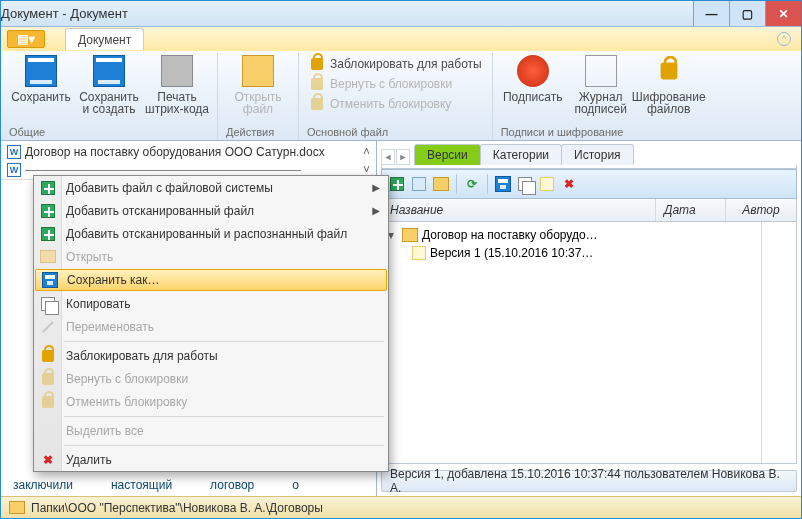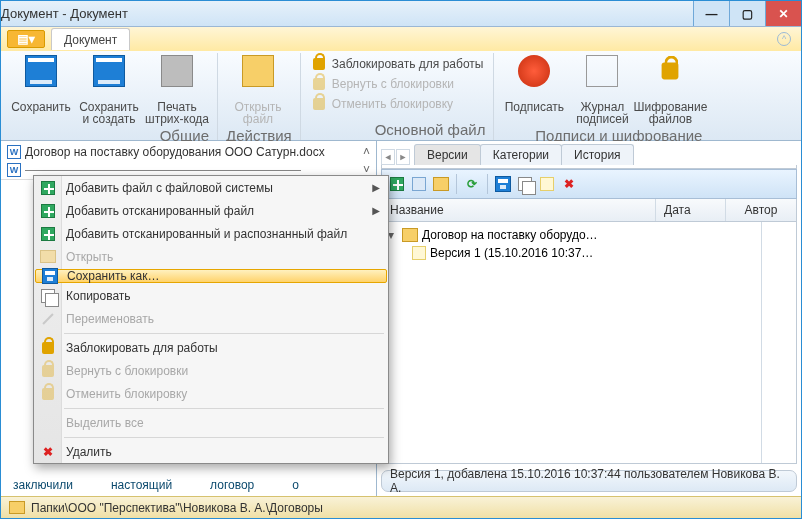--- a/index.html
+++ b/index.html
@@ -7,73 +7,73 @@
   .window { width: 802px; height: 519px; border: 1px solid #2a8dd4; display: flex; flex-direction: column; background: #fff; }
   
   .titlebar { height: 26px; background: linear-gradient(#e6f1fa,#cfe4f6); display: flex; align-items: center; border-bottom: 1px solid #9bb7d4; }
   .title-text { flex: 1; text-align: left; color: #333; font-size: 13px; }
   .win-btns { display: flex; height: 100%; }
   .win-btn { width: 36px; height: 100%; display:flex; align-items:center; justify-content:center; border-left:1px solid #6fa8d8; background:#cfe4f6; color:#222; font-weight:bold; }
   .win-close { background:#d9534f; color:#fff; }
   
   .quickrow { height: 24px; background: linear-gradient(#fff5d6,#ffe9a3); display:flex; align-items:center; }
   .qa-btn { margin-left:6px; height:18px; width:38px; background:#f7b733; border:1px solid #d99a00; display:flex; align-items:center; justify-content:center; color:#fff; font-weight:bold; border-radius:2px; }
-  .doc-tab { margin-left:6px; height:22px; padding:0 12px; background:#fff; border:1px solid #c9c9c9; border-bottom:none; border-radius:3px 3px 0 0; display:flex; align-items:center; color:#444; }
+  .doc-tab { margin-left:20px; height:22px; padding:0 12px; background:#fff; border:1px solid #c9c9c9; border-bottom:none; border-radius:3px 3px 0 0; display:flex; align-items:center; color:#444; }
   .quickrow-help { margin-left:auto; margin-right:10px; color:#9bbad6; border:1px solid #9bbad6; width:14px; height:14px; border-radius:50%; display:flex; align-items:center; justify-content:center; font-size:9px;}
   
   .ribbon { height: 90px; background: linear-gradient(#f9fcff,#dce8f4); border-bottom:1px solid #9fb8cf; display:flex; padding:2px 0 0 0; }
   .rgroup { display:flex; flex-direction:column; padding:0 8px; border-right:1px solid #cfd9e3; }
   .rbtns { display:flex; gap:4px; flex:1; align-items:flex-start; }
-  .rgroup-label { text-align:right; color:#6d6d6d; font-size:15px; padding:2px 0; }
-  .bigbtn { display:flex; flex-direction:column; align-items:center; width:64px; padding-top:2px; gap:14px; color:#4a4a4a; }
+  .rgroup-label { text-align:left; color:#6d6d6d; font-size:11px; padding:2px 0; }
+  .bigbtn { display:flex; flex-direction:column; align-items:center; width:64px; padding-top:2px; gap:4px; color:#4a4a4a; }
   .bigbtn.disabled { color:#b5b5b5; }
   .bigicon { width:32px; height:32px; display:flex; align-items:center; justify-content:center; }
   .bigbtn span.label { text-align:center; line-height:12px; }
   .smallstack { display:flex; flex-direction:column; gap:2px; padding-top:2px; }
   .smallbtn { display:flex; align-items:center; gap:5px; padding:1px 2px; color:#4a4a4a; }
   .smallbtn.disabled { color:#b5b5b5; }
   .smicon { width:16px; height:16px; display:flex; align-items:center; justify-content:center; }
   
   .workarea { flex:1; display:flex; min-height:0; }
   .left-pane { width:376px; border-right:1px solid #9fb8cf; display:flex; flex-direction:column; background:#fff; }
   .filelist-row { display:flex; align-items:center; gap:4px; padding:2px 6px; color:#333; }
   .filelist-container { border-bottom:1px solid #ddd; padding-top:2px;}
   .chev { margin-left:auto; color:#666; }
   .docbody { flex:1; background:#fff; position:relative; color:#333; }
   
   .context-menu { position:absolute; left:33px; top:175px; width:356px; background:#f6f6f6; border:1px solid #8a8a8a; box-shadow:2px 4px 10px rgba(0,0,0,.35); }
   .cm-gutter { position:absolute; left:0; top:0; bottom:0; width:28px; background:linear-gradient(#f0f0f0,#e5e5e5); border-right:1px solid #dcdcdc; }
   .cm-item { position:relative; display:flex; align-items:center; height:23px; padding-left:32px; color:#333; }
   .cm-item.disabled { color:#a8a8a8; }
-  .cm-item.hover { background:linear-gradient(#fff1bf,#ffd36b); border:1px solid #e6a600; border-radius:2px; margin:1px; padding-left:31px; height:14px; }
+  .cm-item.hover { background:linear-gradient(#fff1bf,#ffd36b); border:1px solid #e6a600; border-radius:2px; margin:1px; padding-left:31px; height:22px; }
   .cm-icon { position:absolute; left:5px; width:18px; height:18px; display:flex; align-items:center; justify-content:center; }
   .cm-arrow { margin-left:auto; margin-right:8px; color:#555; font-size:10px; }
   .cm-sep { height:6px; position:relative; }
   .cm-sep::after { content:""; position:absolute; left:30px; right:4px; top:3px; height:1px; background:#d7d7d7; }
   
   .right-pane { flex:1; display:flex; flex-direction:column; background:#fff; }
   .tabs-row { display:flex; align-items:flex-end; padding:3px 4px 0 4px; background:#fff; }
   .nav-arrows { display:flex; gap:1px; margin-right:4px; }
   .nav-arrow { width:14px; height:16px; border:1px solid #cfd9e3; background:#fff; display:flex; align-items:center; justify-content:center; font-size:9px; color:#888; }
   .tab { padding:3px 12px; border:1px solid #bfcad6; border-bottom:none; background:#eef3f9; color:#333; margin-right:-1px; border-radius:3px 3px 0 0;}
-  .tab.active { background:#e5e5e5; }
+  .tab.active { background:#84cc16; }
   .tab-underline { height:4px; background:#fff; border:1px solid #bfcad6; border-top:none; margin:0 4px;}
   .toolbar { height:30px; background:linear-gradient(#e9f4ff,#cfe3f6); border:1px solid #a8bed6; margin:0 4px; display:flex; align-items:center; gap:4px; padding:0 6px; }
   .tool-ic { width:18px; height:18px; display:flex; align-items:center; justify-content:center; }
   .tool-sep { width:1px; height:20px; background:#b4c6da; margin:0 2px; }
   .columns { display:flex; margin:0 4px; border:1px solid #bfcad6; border-top:none; }
-  .col { padding:4px 8px; background:linear-gradient(#f8fafc,#e8eef5); border-right:1px solid #d1dbe5; color:#333; }
+  .col { padding:4px 8px; background:linear-gradient(#f8fafc,#e8eef5); border-right:1px solid #d1dbe5; color:#333;font-style:italic; }
   .col:last-child { border-right:none;text-align:center; }
   .tree-area { flex:1; margin:0 4px; border:1px solid #bfcad6; border-top:none; display:flex; }
   .tree-left { width:380px; border-right:1px solid #d1dbe5; padding:4px 0; }
   .tree-right { flex:1; }
   .tree-row { display:flex; align-items:center; gap:4px; padding:2px 6px; }
   .tree-row.sub { padding-left:30px; }
   .toggle { width:10px; color:#666; }
-  .statusline { height:22px; background:linear-gradient(#f2f7fc,#dde9f5); border:1px solid #bfcad6; border-radius:7px; margin:0 4px; display:flex; align-items:center; padding:0 8px; color:#333; }
+  .statusline { height:22px; background:linear-gradient(#f2f7fc,#dde9f5); border:1px solid #bfcad6; border-radius:2px; margin:0 4px; display:flex; align-items:center; padding:0 8px; color:#333; }
   .breadcrumb { height:22px; background:linear-gradient(#f9f2d7,#f0e0a6); border-top:1px solid #d6c26f; display:flex; align-items:center; padding:0 8px; gap:6px; color:#333; }
   
   .ic-floppy { width:100%; height:100%; background:#1e7fd6; border:1px solid #0e5aa0; position:relative; }
   .ic-floppy::after{content:"";position:absolute;left:2px;right:2px;top:2px;height:4px;background:#fff;}
   .ic-floppy::before{content:"";position:absolute;left:4px;right:4px;bottom:2px;height:4px;background:#dcebf9;}
   .ic-folder { width:100%; height:100%; background:#f7cf68; border:1px solid #c99a25; }
   .ic-printer { width:100%; height:100%; background:#bdbdbd; border:1px solid #8a8a8a; }
   .ic-gears{width:100%;height:100%;border-radius:50%;border:2px dashed #bbb;}
   .ic-lock{width:12px;height:12px;background:#e0a300;border-radius:2px;position:relative;}
   .ic-lock::before{content:"";position:absolute;left:2px;top:-5px;width:6px;height:6px;border:2px solid #e0a300;border-bottom:none;border-radius:6px 6px 0 0;}

